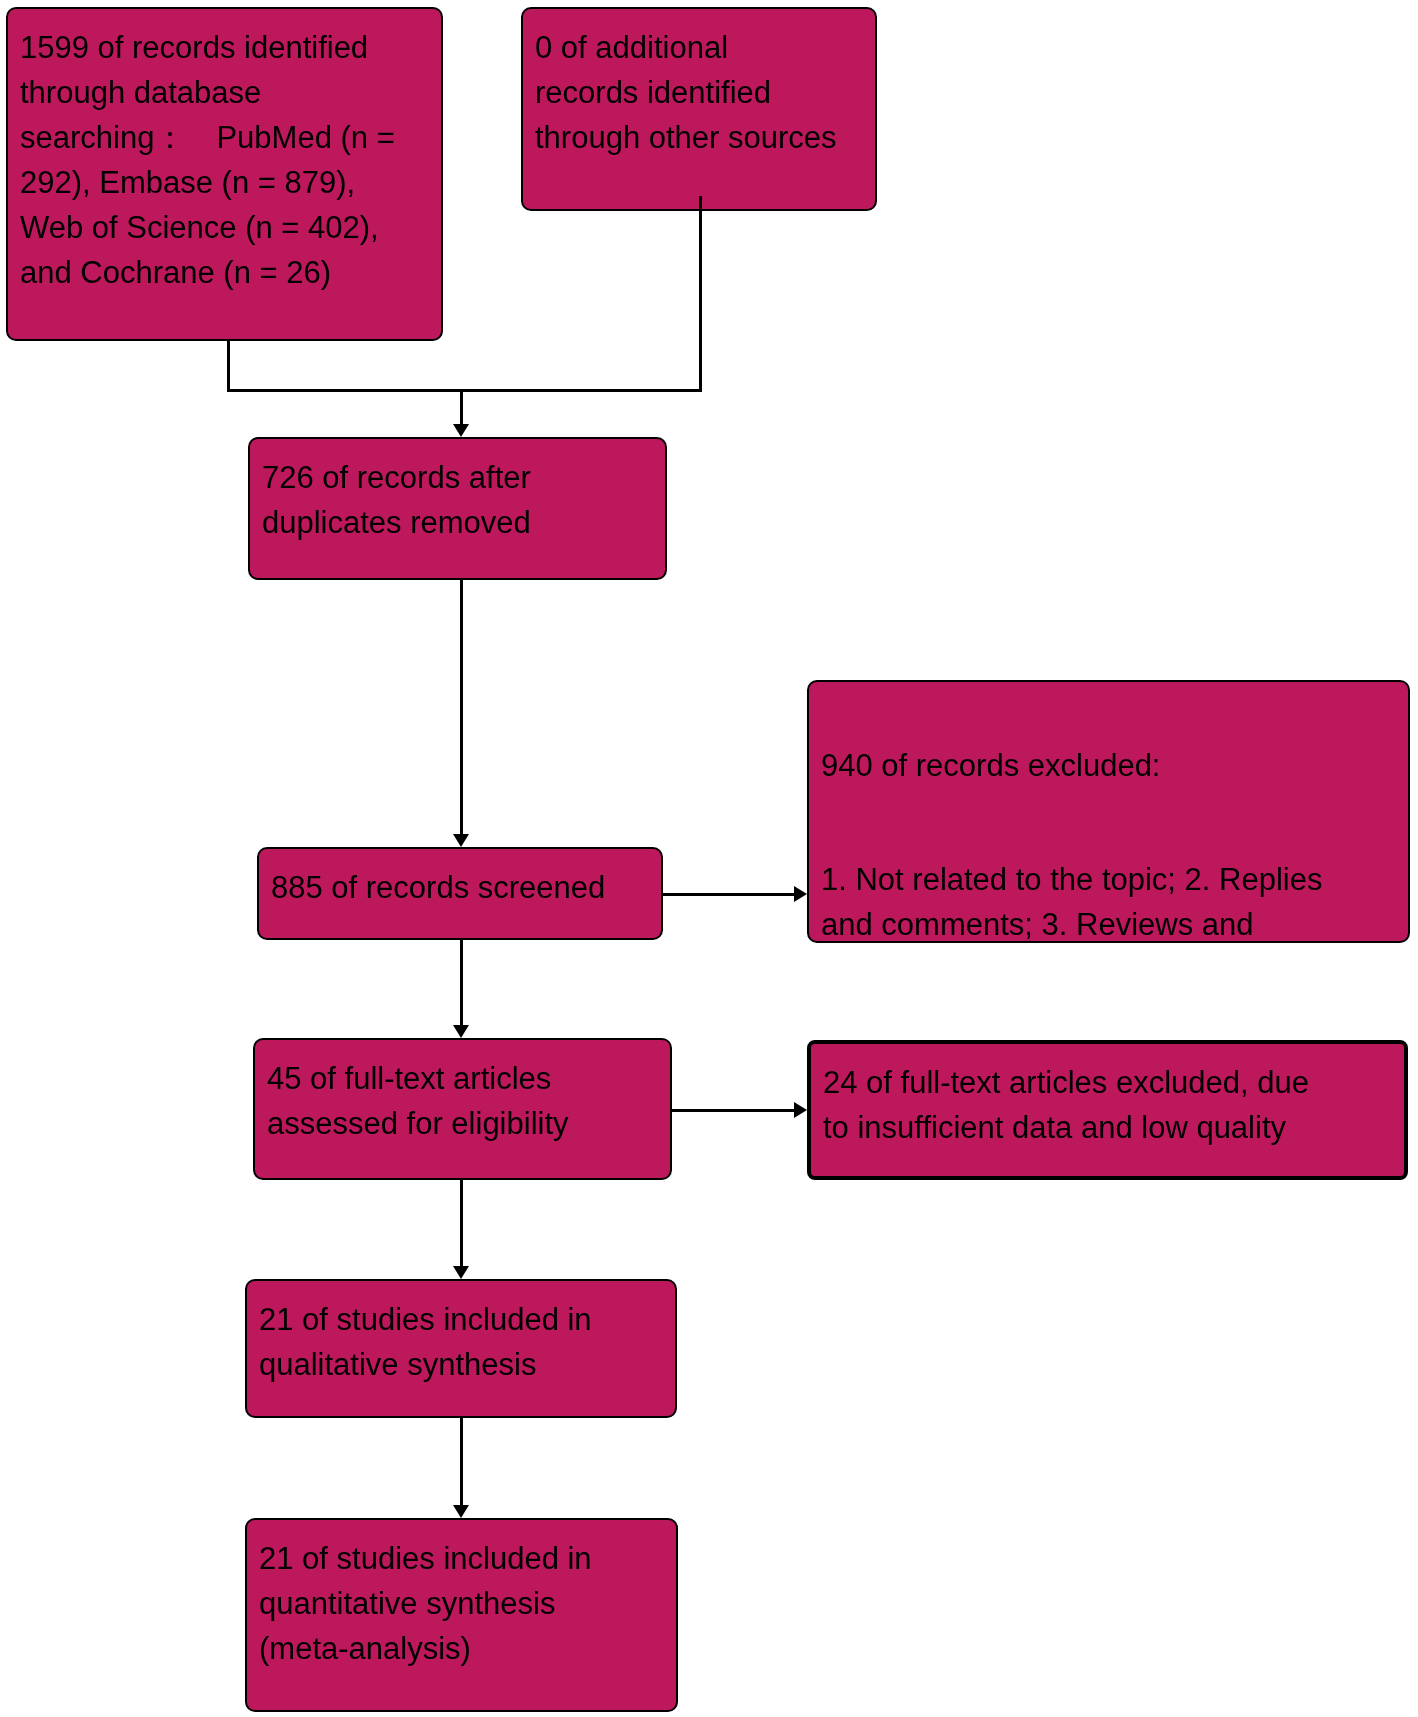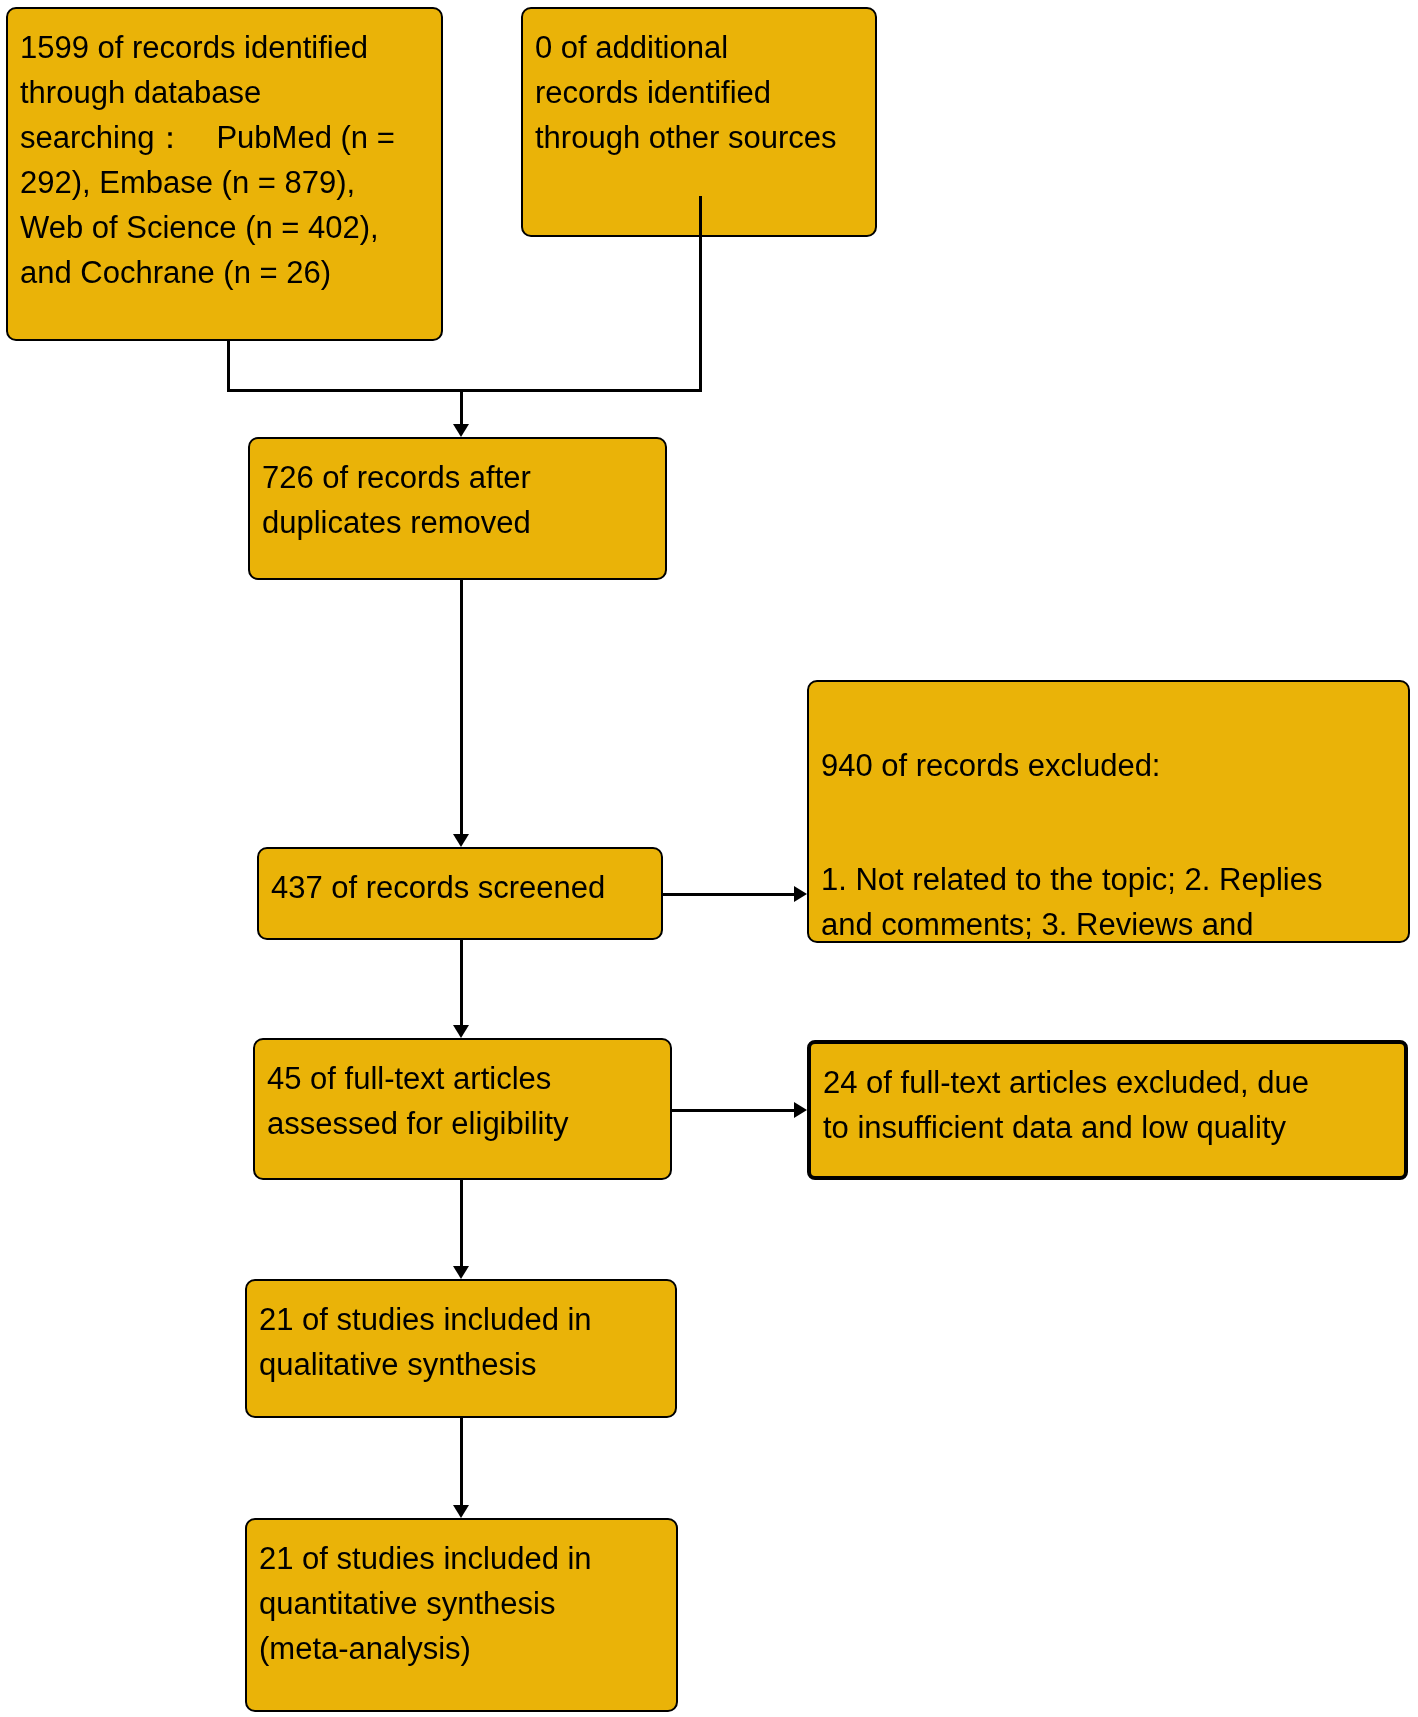--- a/index.html
+++ b/index.html
@@ -8,21 +8,21 @@
     position: relative;
     width: 1418px;
     height: 1717px;
     background: #ffffff;
     font-family: "Liberation Sans", "DejaVu Sans", sans-serif;
     color: #000000;
   }
   .box {
     position: absolute;
     box-sizing: border-box;
-    background: #eab308;
+    background: #be185d;
     border: 2px solid #000000;
     border-radius: 10px;
     padding: 16px 12px 8px 12px;
     font-size: 31px;
     line-height: 45px;
     white-space: pre-line;
     overflow: hidden;
   }
   .box.thick { border-width: 4px; border-radius: 8px; }
   .reasons { margin-top: 24px; }
@@ -39,21 +39,21 @@
   }
   .head-right {
     position: absolute; width: 0; height: 0;
     border-top: 8px solid transparent;
     border-bottom: 8px solid transparent;
     border-left: 13px solid #000000;
   }
 
   
   #box-identified-db     { left: 6px;   top: 7px;    width: 437px; height: 334px; }
-  #box-identified-other  { left: 521px; top: 7px;    width: 356px; height: 230px; }
+  #box-identified-other  { left: 521px; top: 7px;    width: 356px; height: 204px; }
   #box-after-duplicates  { left: 248px; top: 437px;  width: 419px; height: 143px; }
   #box-screened          { left: 257px; top: 847px;  width: 406px; height: 93px;  }
   #box-records-excluded  { left: 807px; top: 680px;  width: 603px; height: 263px; }
   #box-fulltext-assessed { left: 253px; top: 1038px; width: 419px; height: 142px; }
   #box-fulltext-excluded { left: 807px; top: 1040px; width: 601px; height: 140px; }
   #box-qualitative       { left: 245px; top: 1279px; width: 432px; height: 139px; }
   #box-quantitative      { left: 245px; top: 1518px; width: 433px; height: 194px; }
 
   
   #line-from-db        { left: 227px; top: 341px; height: 51px; }
@@ -87,21 +87,21 @@
 Web of Science (n = 402),
 and Cochrane (n = 26)</div>
 
   <div class="box" id="box-identified-other">0 of additional
 records identified
 through other sources</div>
 
   <div class="box" id="box-after-duplicates">726 of records after
 duplicates removed</div>
 
-  <div class="box" id="box-screened">437 of records screened</div>
+  <div class="box" id="box-screened">885 of records screened</div>
 
   <div class="box" id="box-records-excluded">
     <div>940 of records excluded:</div>
     <div class="reasons">1. Not related to the topic; 2. Replies
 and comments; 3. Reviews and
 meta-analyses; 4. Case reports</div>
   </div>
 
   <div class="box" id="box-fulltext-assessed">45 of full-text articles
 assessed for eligibility</div>

